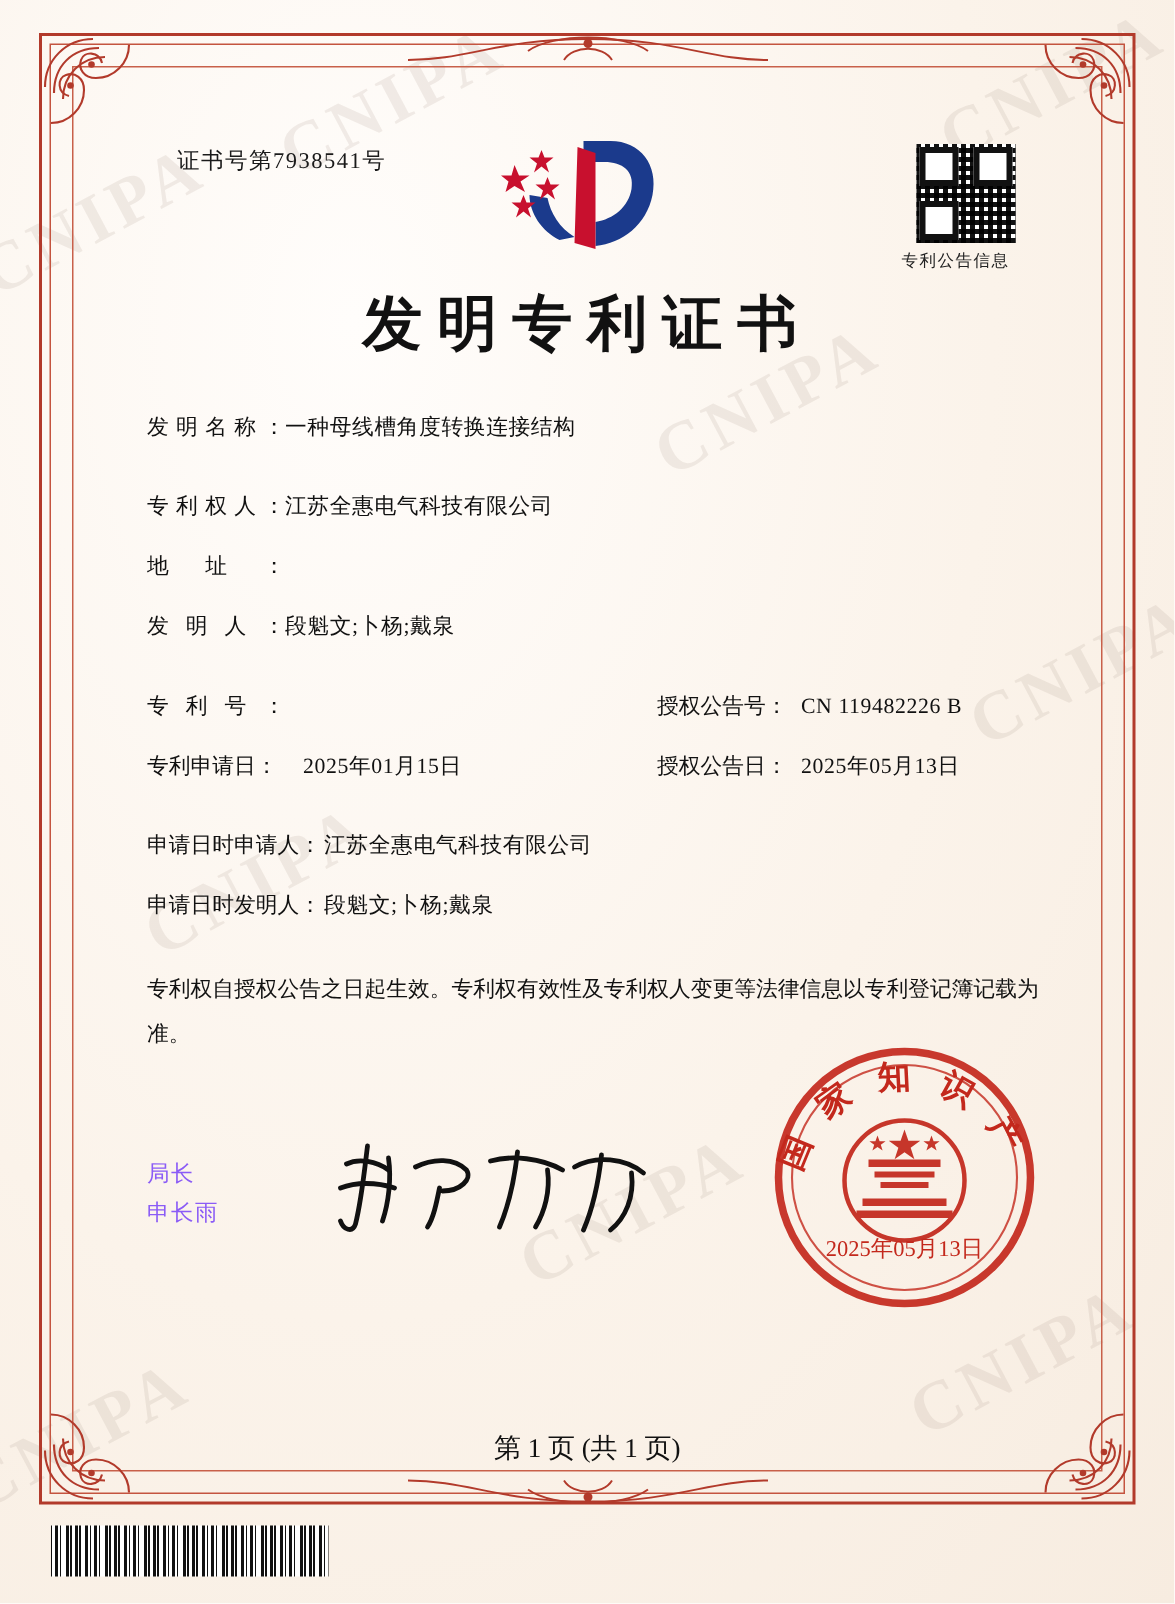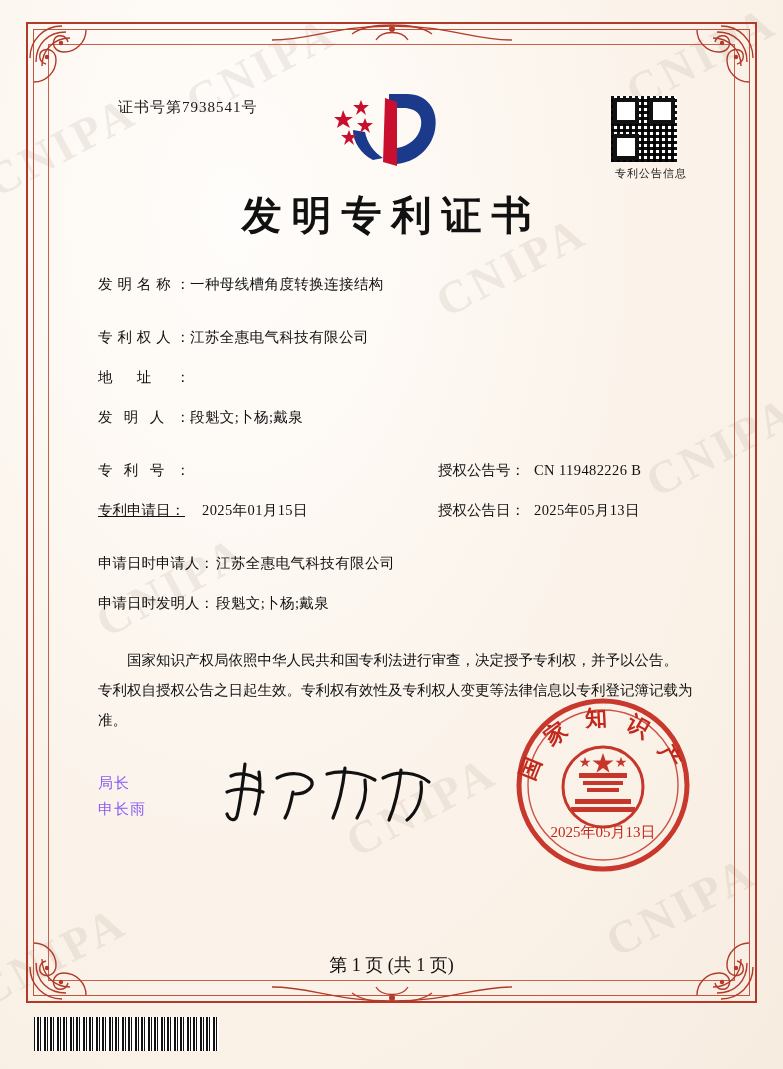--- a/index.html
+++ b/index.html
@@ -115,21 +115,21 @@
     width: 130px;
     height: 85px;
   }
 
   
   .qr-wrap {
     position: absolute;
     right: 26px;
     top: 26px;
     width: 86px;
-    text-align: right;
+    text-align: left;
   }
   .qr {
     width: 66px;
     height: 66px;
     margin: 0 auto;
     background-color: #fff;
     background-image:
       repeating-linear-gradient(90deg, #111 0 3px, transparent 3px 6px),
       repeating-linear-gradient(0deg, #111 0 3px, transparent 3px 6px);
     background-blend-mode: multiply;
@@ -202,21 +202,21 @@
     display: flex;
     margin-bottom: 21px;
   }
   .col-a, .col-b {
     display: flex;
     align-items: baseline;
   }
   .col-a { flex: 0 0 340px; }
   .col-b { flex: 1; }
   .lbl-a { width: 92px; flex: 0 0 92px; display: flex; justify-content: space-between;}
-  .lbl-a.plain { display: block; text-decoration: underline; }
+  .lbl-a.plain { display: block; }
   .lbl-b { flex: 0 0 96px; }
 
   .paragraph {
     position: absolute;
     left: 28px;
     right: 20px;
     top: 575px;
     font-size: 14.5px;
     line-height: 30px;
     color: #111;
@@ -485,21 +485,20 @@
         <div class="field-value">江苏全惠电气科技有限公司</div>
       </div>
 
       <div class="field-row">
         <div class="field-label" style="flex:0 0 118px">申请日时发明人：</div>
         <div class="field-value">段魁文;卜杨;戴泉</div>
       </div>
     </div>
 
     <div class="paragraph">
-      <span class="indent">国家知识产权局依照中华人民共和国专利法进行审查，决定授予专利权，并予以公告。</span>
       <span>专利权自授权公告之日起生效。专利权有效性及专利权人变更等法律信息以专利登记簿记载为准。</span>
     </div>
 
     <div class="director">
       <div>局长</div>
       <div>申长雨</div>
     </div>
 
     <div class="signature">
       <svg width="230" height="70" viewBox="0 0 230 70">

